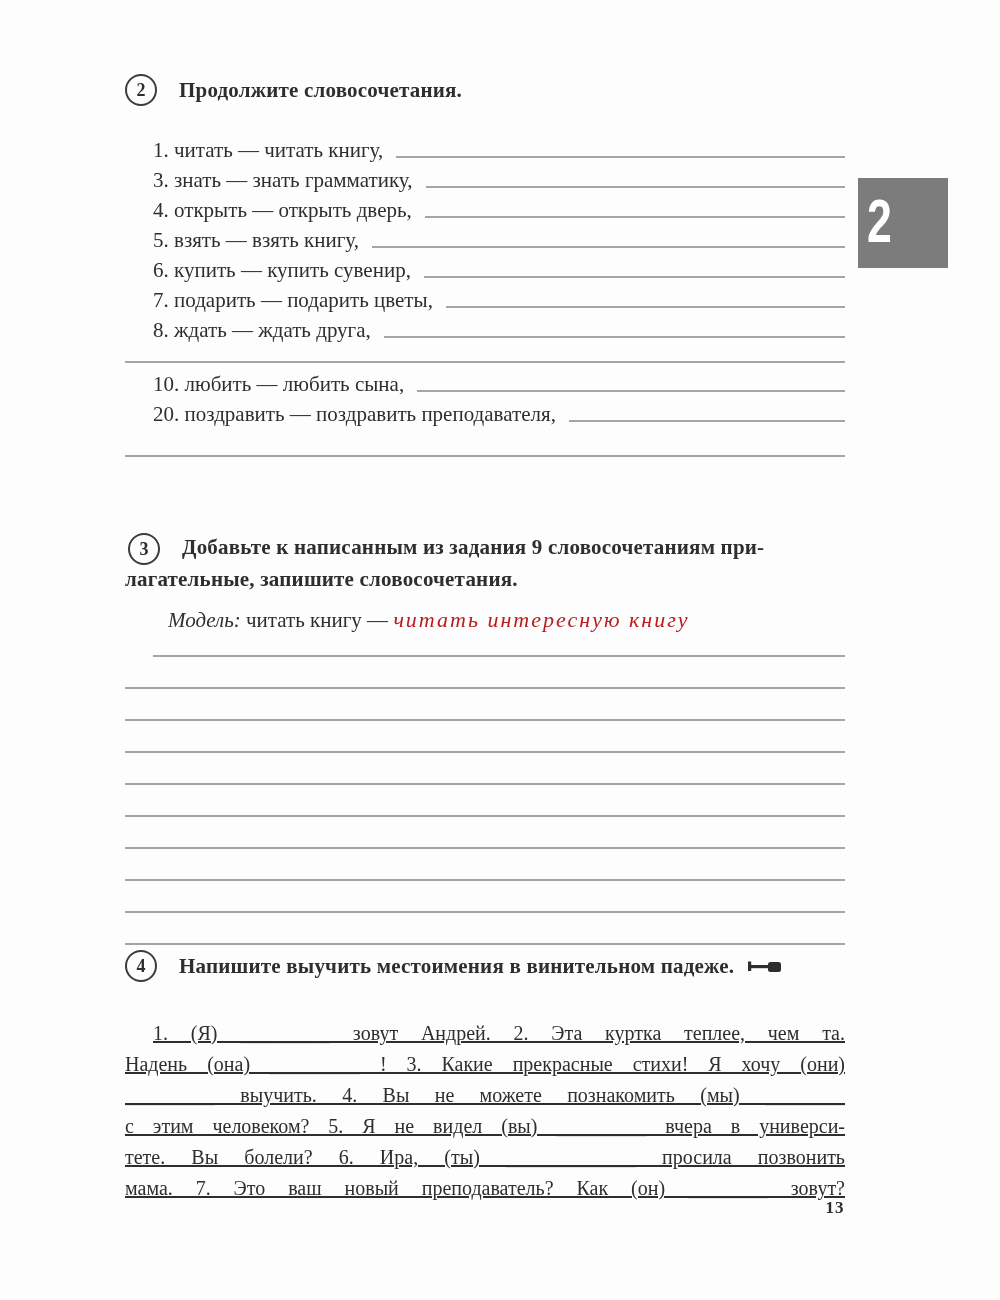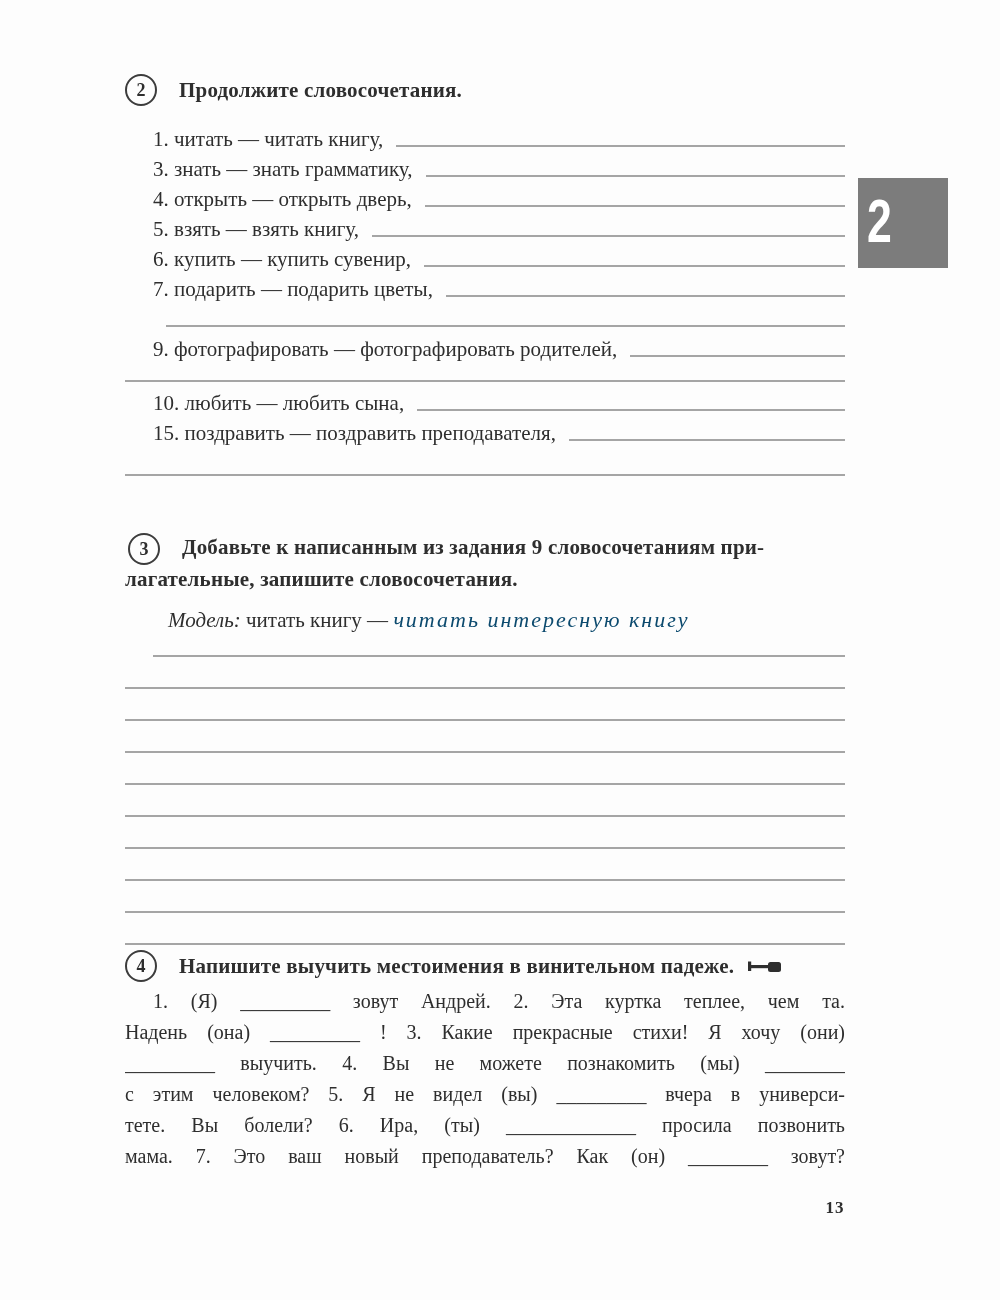--- a/index.html
+++ b/index.html
@@ -37,21 +37,21 @@
 
   
   .heading-block{position:relative;}
   .heading-block .badge{position:absolute;left:3px;top:2px;}
   .heading-block .ht{
     font-weight:bold;font-size:21px;line-height:32px;letter-spacing:.2px;
   }
   .heading-block .ht1{padding-left:57px;}
 
   
-  .items{margin-top:16px;}
+  .items{margin-top:27px;}
   .item-row{
     display:flex;align-items:flex-end;
     height:30px;padding-left:28px;
     font-size:21px;
   }
   .item-text{white-space:nowrap;}
   .fill-line{
     flex:1 1 auto;
     border-bottom:2px solid #a5a5a5;
     margin:0 0 5px 13px;
@@ -62,29 +62,29 @@
   }
   .full-line.last{margin-top:28px;}
 
   
   .model-line{
     margin-top:12px;padding-left:43px;
     font-size:21px;white-space:nowrap;
   }
   .model-label{font-style:italic;text-align:center;}
   .model-answer{
-    font-style:italic;color:#0c4a6e;
+    font-style:italic;color:#b91c1c;
     letter-spacing:2px;font-size:22px;
   }
   .rules{margin-top:6px;}
   .rule{height:30px;border-bottom:2px solid #a5a5a5;}
   .rule.first{height:16px;margin-left:28px;}
 
   
-  .para{margin-top:4px;}
+  .para{margin-top:36px;text-decoration:underline;}
   .pline{
     font-size:20px;height:31px;line-height:31px;
     text-align:justify;text-align-last:justify;
     white-space:nowrap;overflow:hidden;
   }
   .pline.first{padding-left:28px;}
 
   .key-icon{margin-left:14px;flex:0 0 auto;position:relative;top:1px;}
 
   
@@ -136,33 +136,30 @@
       </div>
       <div class="item-row">
         <span class="item-text">6. купить — купить сувенир,</span>
         <span class="fill-line"></span>
       </div>
       <div class="item-row">
         <span class="item-text">7. подарить — подарить цветы,</span>
         <span class="fill-line"></span>
       </div>
       <div class="item-row">
-        <span class="fill-line"></span>
-      </div>
-      <div class="item-row">
-        <span class="item-text">9. фотографировать — фотографировать родителей,</span>
+        <span class="item-text">8. ждать — ждать друга,</span>
         <span class="fill-line"></span>
       </div>
       <div class="full-line"></div>
       <div class="item-row" style="margin-top:4px">
         <span class="item-text">10. любить — любить сына,</span>
         <span class="fill-line"></span>
       </div>
       <div class="item-row">
-        <span class="item-text">15. поздравить — поздравить преподавателя,</span>
+        <span class="item-text">20. поздравить — поздравить преподавателя,</span>
         <span class="fill-line"></span>
       </div>
       <div class="full-line last"></div>
     </div>
   </section>
 
   <section class="exercise ex3">
     <div class="heading-block">
       <span class="badge">3</span>
       <div class="ht ht1">Добавьте к написанным из задания 9 словосочетаниям при-</div>

